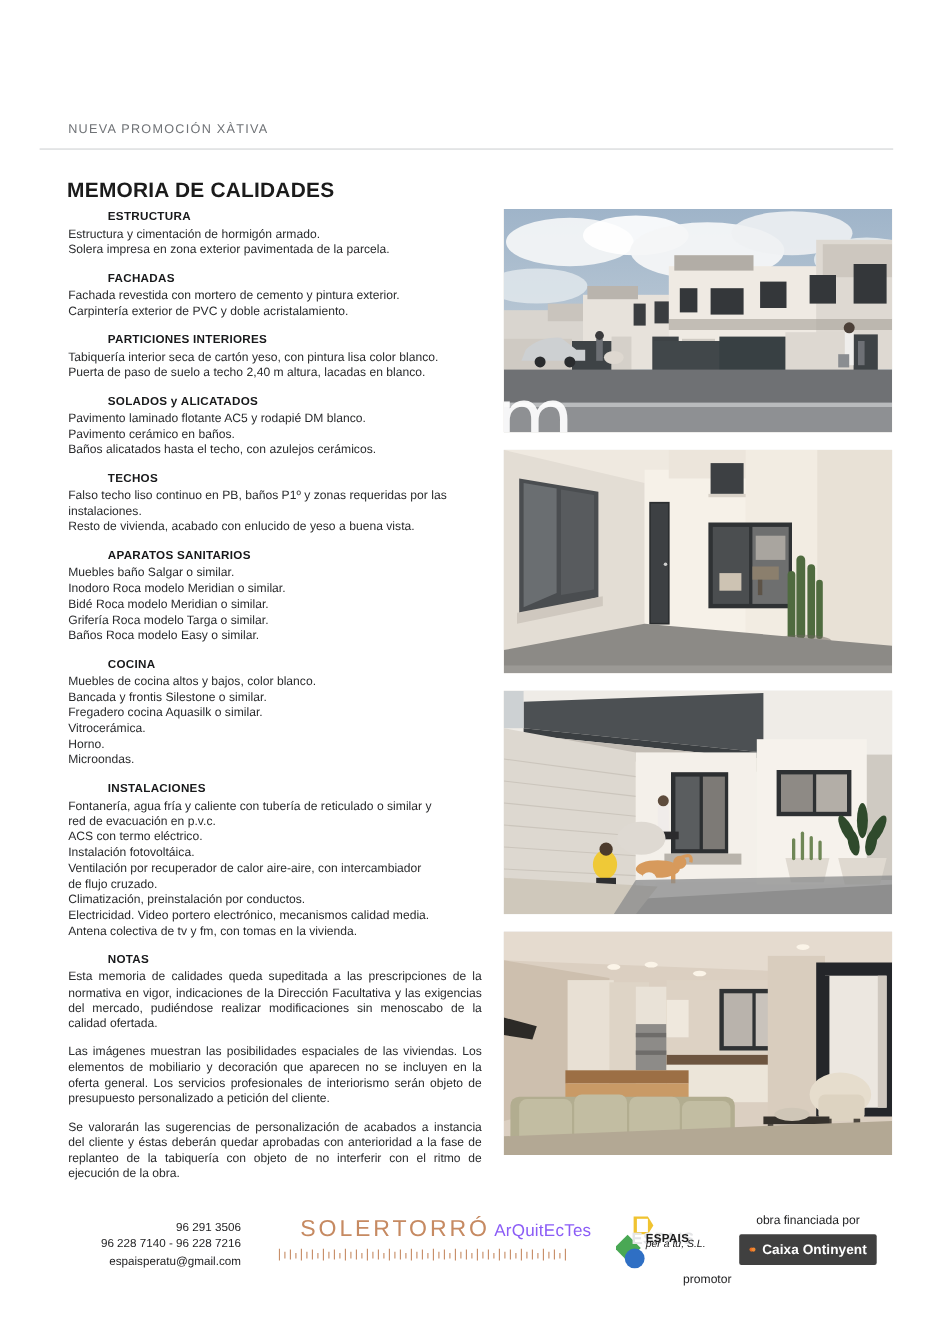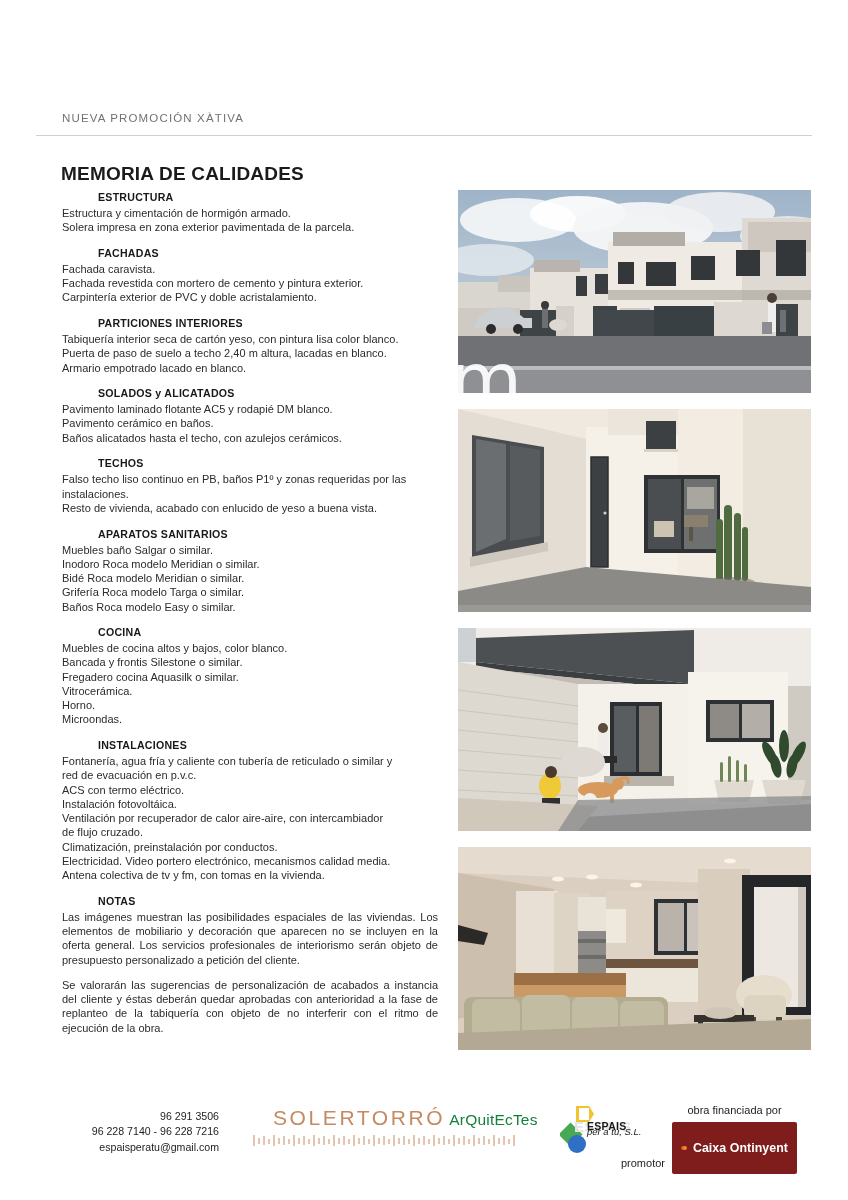--- a/index.html
+++ b/index.html
@@ -155,21 +155,21 @@
     font-size: 21px;
     letter-spacing: 2.6px;
     color: #c68a62;
     font-family: "Liberation Sans", sans-serif;
     white-space: nowrap;
     margin-left: 20px;
   }
   .st-sub {
     font-size: 15.5px;
     letter-spacing: .2px;
-    color: #15803d;
+    color: #8b5cf6;
     margin-left: 4px;
     white-space: nowrap;
   }
   .st-ruler { margin-top: 5px; width: 262px; height: 13px; display: block; }
 
   .espais {
     position: absolute;
     left: 560px;
     top: 14px;
     width: 105px;
@@ -213,26 +213,26 @@
 
   .financed { position: absolute; left: 672px; top: 14px; width: 125px; }
   .fin-label {
     font-size: 11px;
     color: #1d1d1f;
     text-align: center;
     margin-bottom: 6px;
     white-space: nowrap;
   }
   .caixa-box {
-    background: #7f1d1d;
+    background: #404040;
     border-radius: 2px;
     height: 28px;
     display: flex;
     align-items: center;
-    padding: 12px 9px;
+    padding: 0 9px;
     gap: 6px;
   }
   .caixa-text {
     color: #ffffff;
     font-size: 12.4px;
     font-weight: bold;
     letter-spacing: .05px;
     white-space: nowrap;
   }
 </style>
@@ -248,30 +248,28 @@
   <div class="spec-col">
 
     <div class="section">
       <div class="sec-head">ESTRUCTURA</div>
       <p class="sec-line">Estructura y cimentación de hormigón armado.</p>
       <p class="sec-line">Solera impresa en zona exterior pavimentada de la parcela.</p>
     </div>
 
     <div class="section">
       <div class="sec-head">FACHADAS</div>
-      <p class="sec-line">Fachada caravista.</p>
       <p class="sec-line">Fachada revestida con mortero de cemento y pintura exterior.</p>
       <p class="sec-line">Carpintería exterior de PVC y doble acristalamiento.</p>
     </div>
 
     <div class="section">
       <div class="sec-head">PARTICIONES INTERIORES</div>
       <p class="sec-line">Tabiquería interior seca de cartón yeso, con pintura lisa color blanco.</p>
       <p class="sec-line">Puerta de paso de suelo a techo 2,40 m altura, lacadas en blanco.</p>
-      <p class="sec-line">Armario empotrado lacado en blanco.</p>
     </div>
 
     <div class="section">
       <div class="sec-head">SOLADOS y ALICATADOS</div>
       <p class="sec-line">Pavimento laminado flotante AC5 y rodapié DM blanco.</p>
       <p class="sec-line">Pavimento cerámico en baños.</p>
       <p class="sec-line">Baños alicatados hasta el techo, con azulejos cerámicos.</p>
     </div>
 
     <div class="section">
@@ -308,20 +306,21 @@
       <p class="sec-line">Instalación fotovoltáica.</p>
       <p class="sec-line">Ventilación por recuperador de calor aire-aire, con intercambiador</p>
       <p class="sec-line">de flujo cruzado.</p>
       <p class="sec-line">Climatización, preinstalación por conductos.</p>
       <p class="sec-line">Electricidad. Video portero electrónico, mecanismos calidad media.</p>
       <p class="sec-line">Antena colectiva de tv y fm, con tomas en la vivienda.</p>
     </div>
 
     <div class="section">
       <div class="sec-head">NOTAS</div>
+      <p class="note-para">Esta memoria de calidades queda supeditada a las prescripciones de la normativa en vigor, indicaciones de la Dirección Facultativa y las exigencias del mercado, pudiéndose realizar modificaciones sin menoscabo de la calidad ofertada.</p>
       <p class="note-para">Las imágenes muestran las posibilidades espaciales de las viviendas. Los elementos de mobiliario y decoración que aparecen no se incluyen en la oferta general. Los servicios profesionales de interiorismo serán objeto de presupuesto personalizado a petición del cliente.</p>
       <p class="note-para">Se valorarán las sugerencias de personalización de acabados a instancia del cliente y éstas deberán quedar aprobadas con anterioridad a la fase de replanteo de la tabiquería con objeto de no interferir con el ritmo de ejecución de la obra.</p>
     </div>
 
   </div>
 
   <div class="img-col">
 
     <div class="render">
       <svg viewBox="0 0 353 203" preserveAspectRatio="none" aria-hidden="true">

